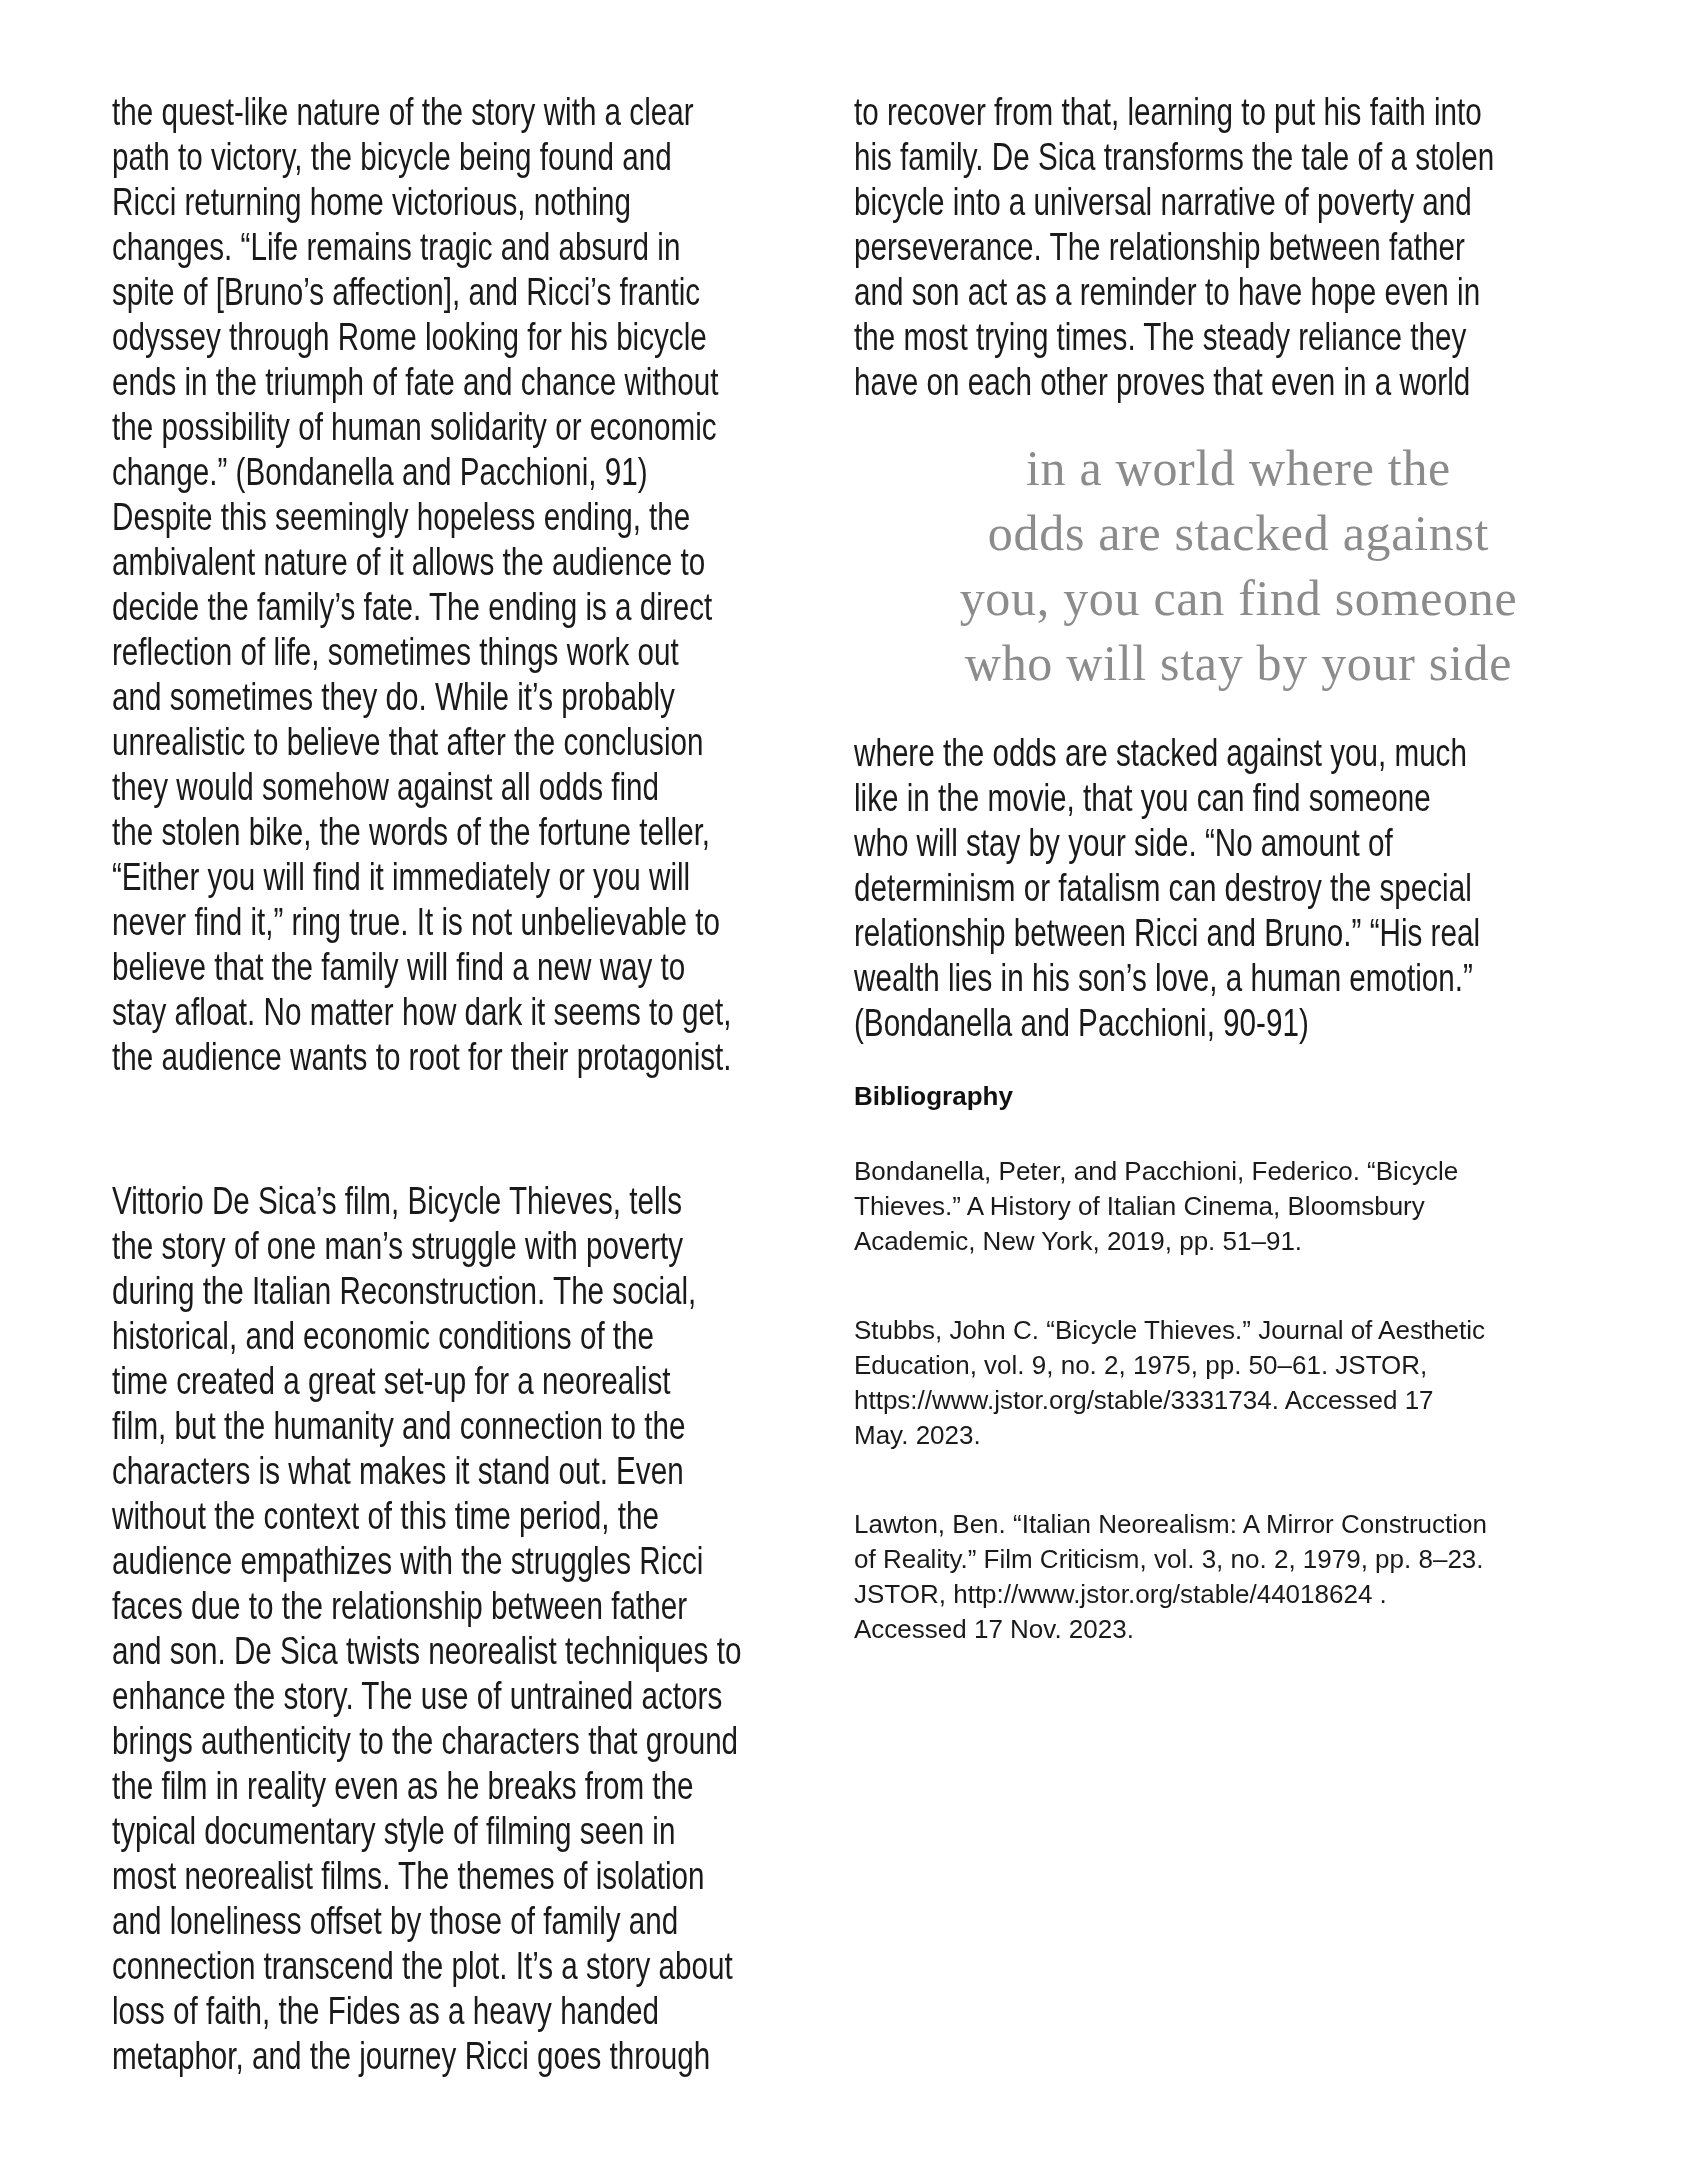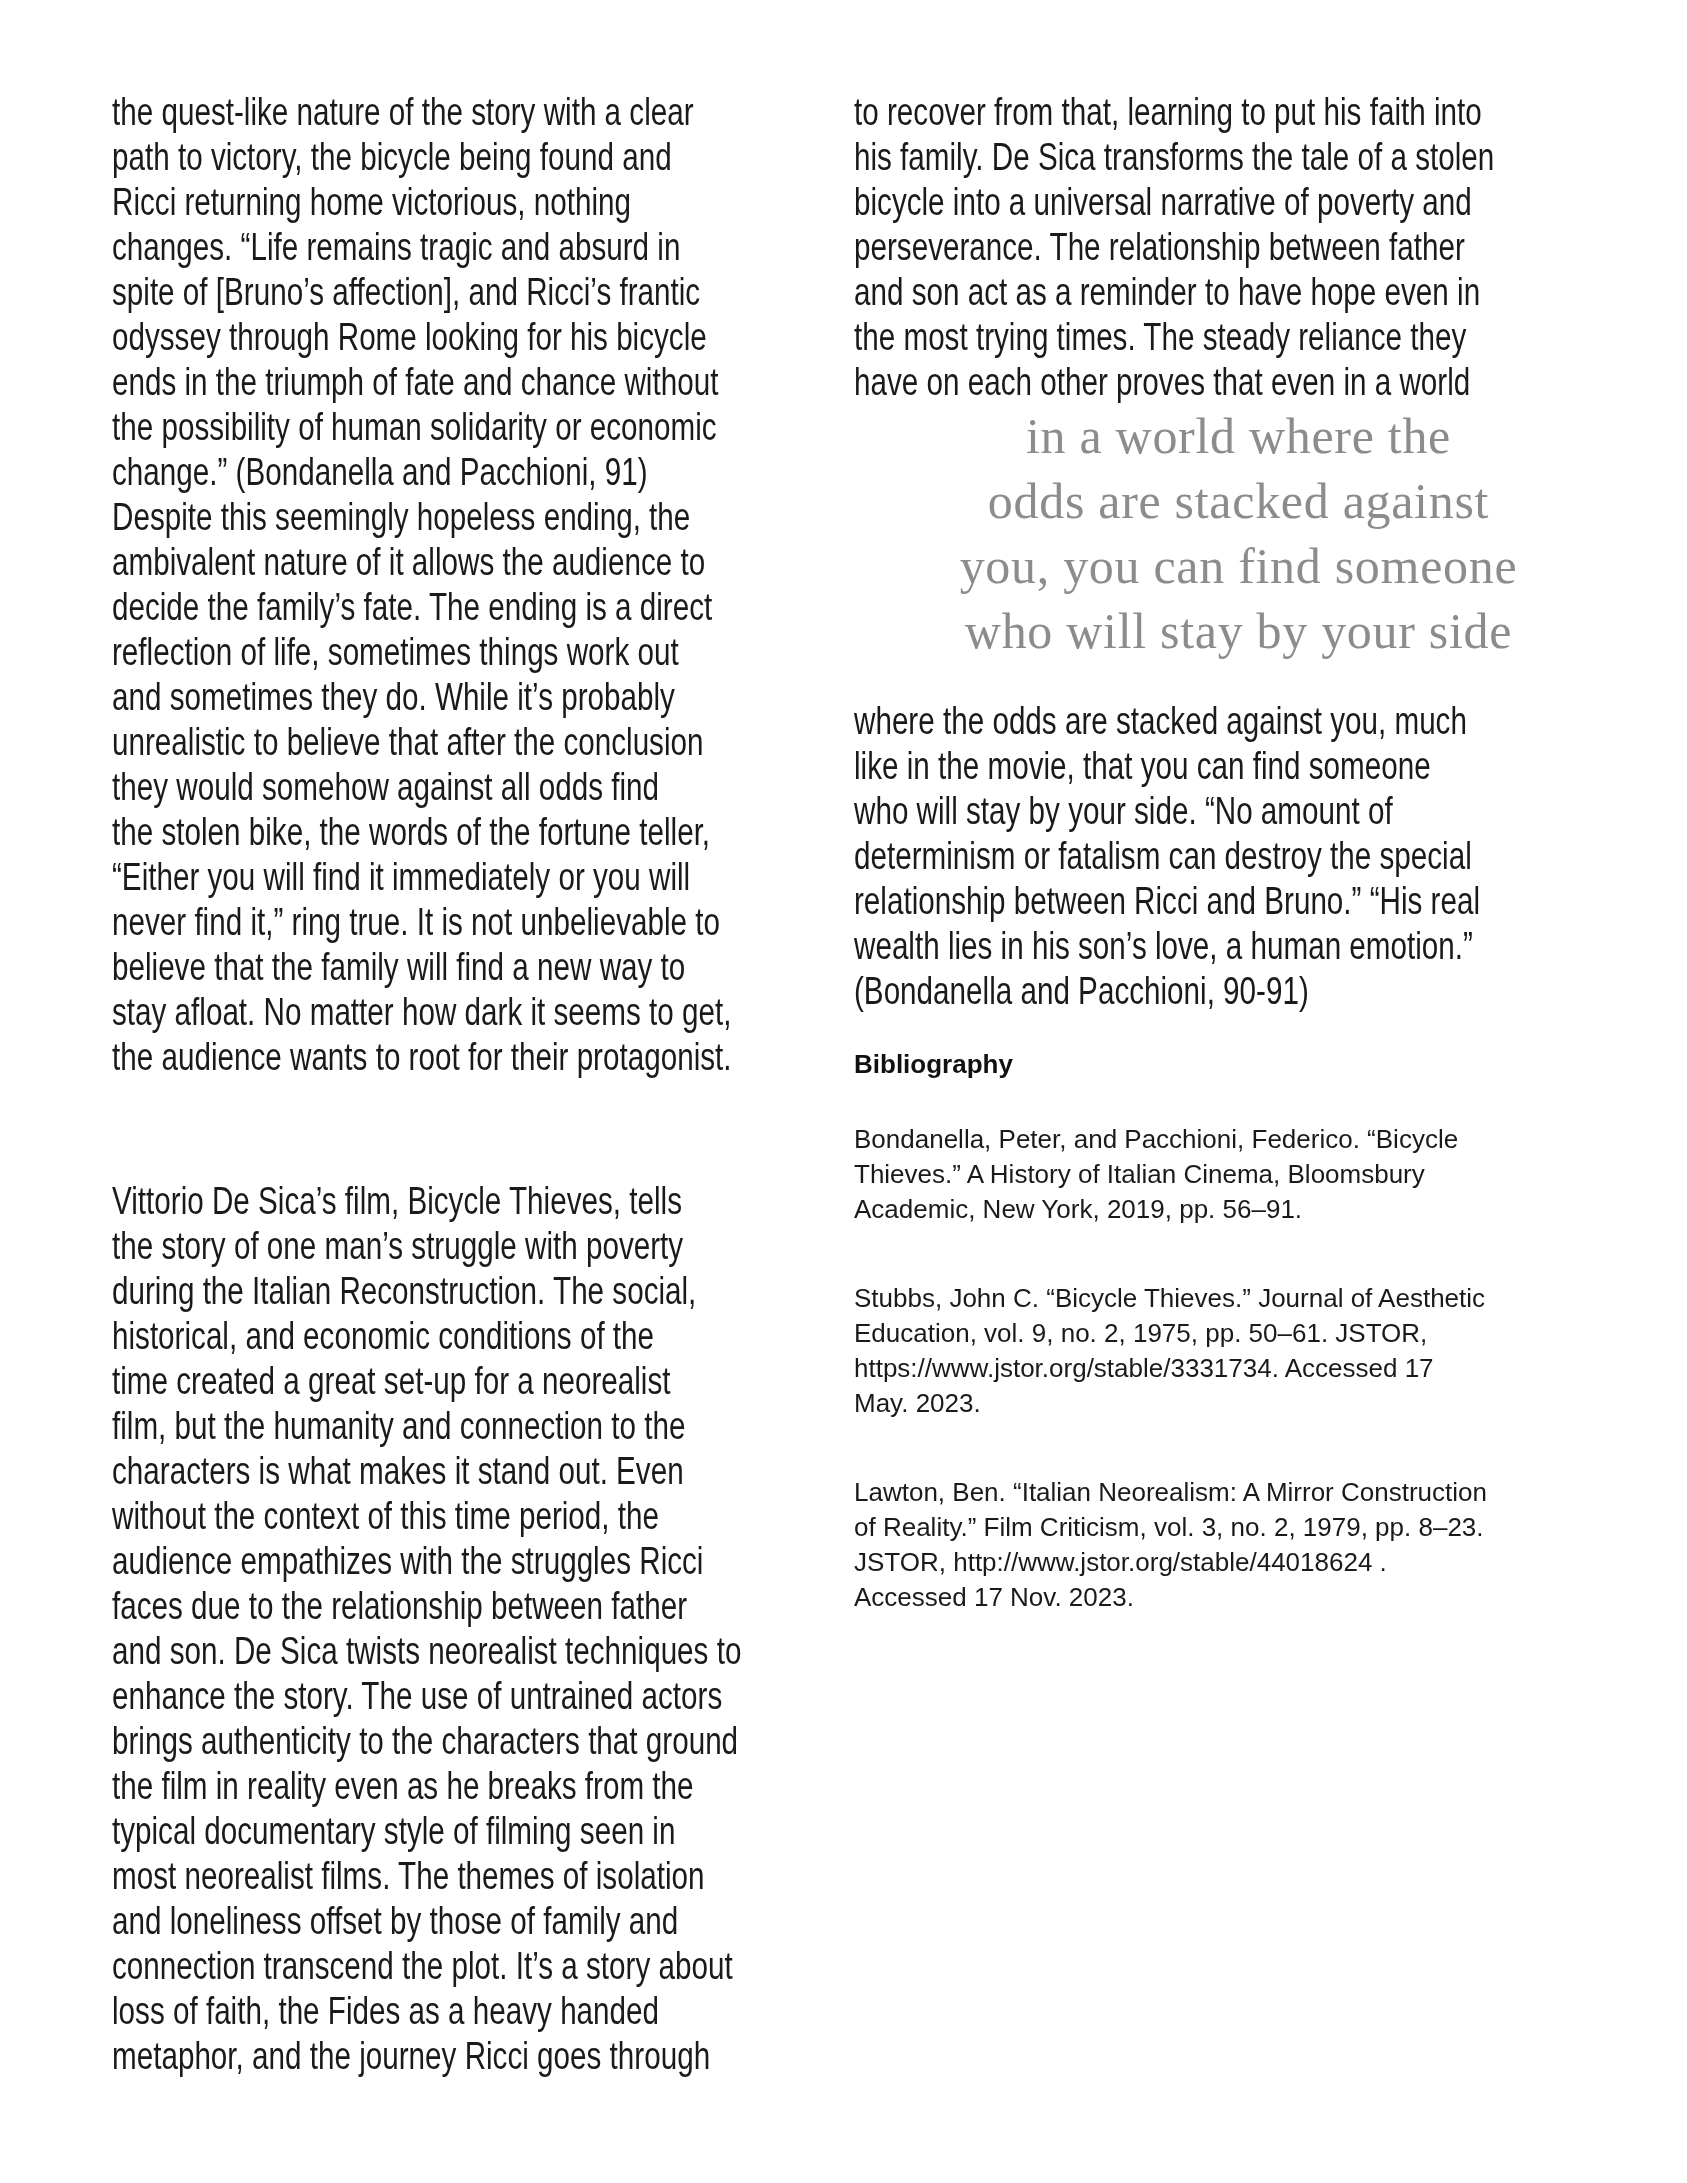--- a/index.html
+++ b/index.html
@@ -43,20 +43,21 @@
   
   .condensed {
     width: 150%;
     transform: scaleX(0.76);
     transform-origin: 0 0;
   }
   .para-gap {
     margin-top: 99px;
   }
   .pull-quote {
+    margin-top: 32px;
     width: 769px;
     font-family: cursive;
     font-size: 50px;
     line-height: 65px;
     letter-spacing: 0.7px;
     text-align: center;
     color: #8c8c8c;
     white-space: pre-line;
   }
   .after-quote {
@@ -146,21 +147,21 @@
 who will stay by your side. “No amount of
 determinism or fatalism can destroy the special
 relationship between Ricci and Bruno.” “His real
 wealth lies in his son’s love, a human emotion.”
 (Bondanella and Pacchioni, 90-91)</p>
 
     <h2 class="bib-heading">Bibliography</h2>
 
     <p class="bib-entry">Bondanella, Peter, and Pacchioni, Federico. “Bicycle
 Thieves.” A History of Italian Cinema, Bloomsbury
-Academic, New York, 2019, pp. 56–91.</p>
+Academic, New York, 2019, pp. 51–91.</p>
     <p class="bib-entry">Stubbs, John C. “Bicycle Thieves.” Journal of Aesthetic
 Education, vol. 9, no. 2, 1975, pp. 50–61. JSTOR,
 https://www.jstor.org/stable/3331734. Accessed 17
 May. 2023.</p>
     <p class="bib-entry">Lawton, Ben. “Italian Neorealism: A Mirror Construction
 of Reality.” Film Criticism, vol. 3, no. 2, 1979, pp. 8–23.
 JSTOR, http://www.jstor.org/stable/44018624 .
 Accessed 17 Nov. 2023.</p>
   </div>
 

